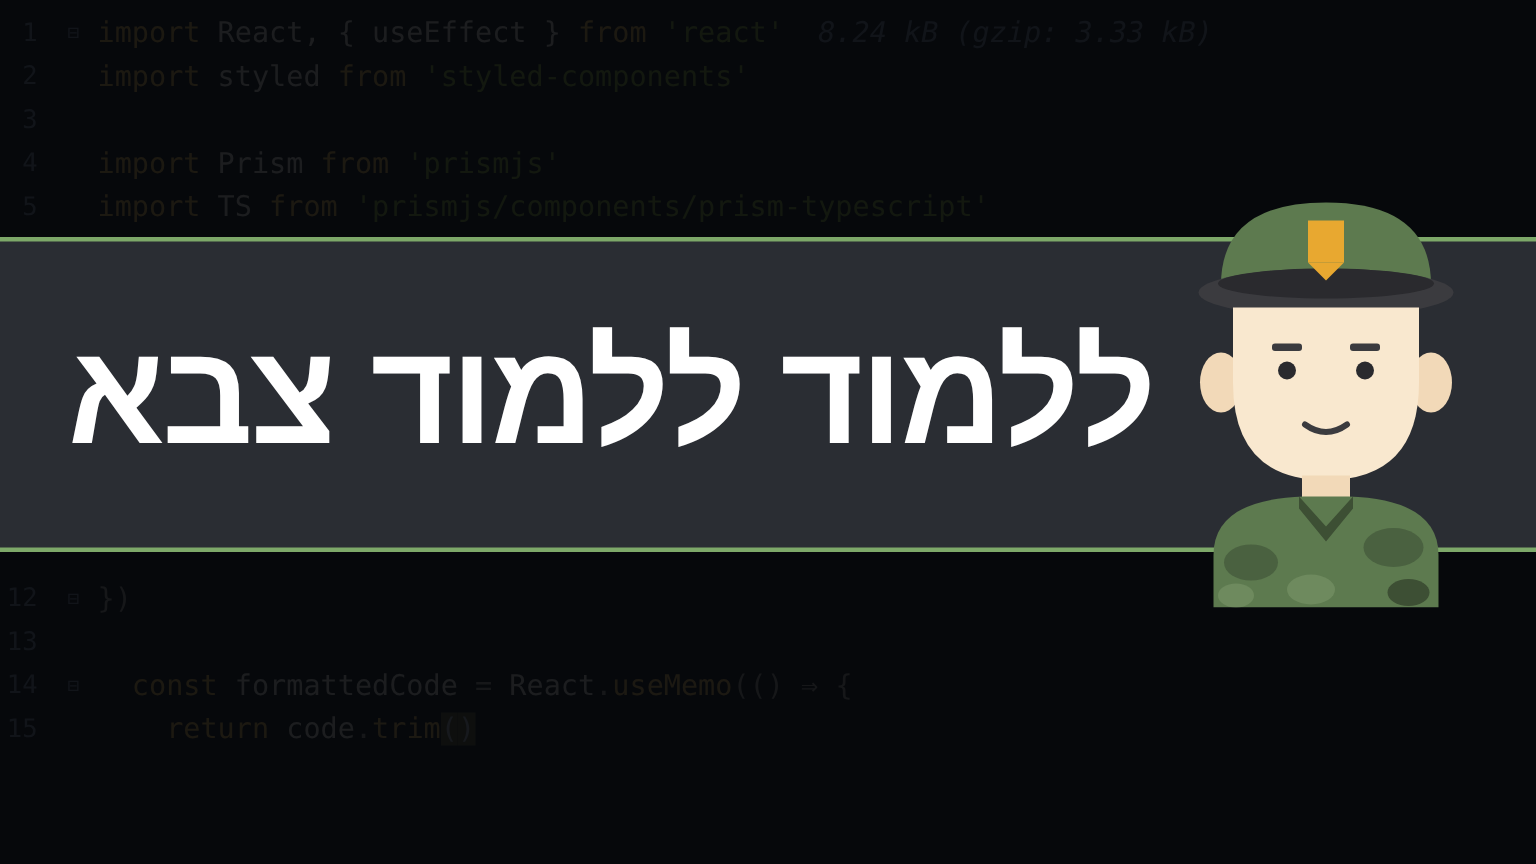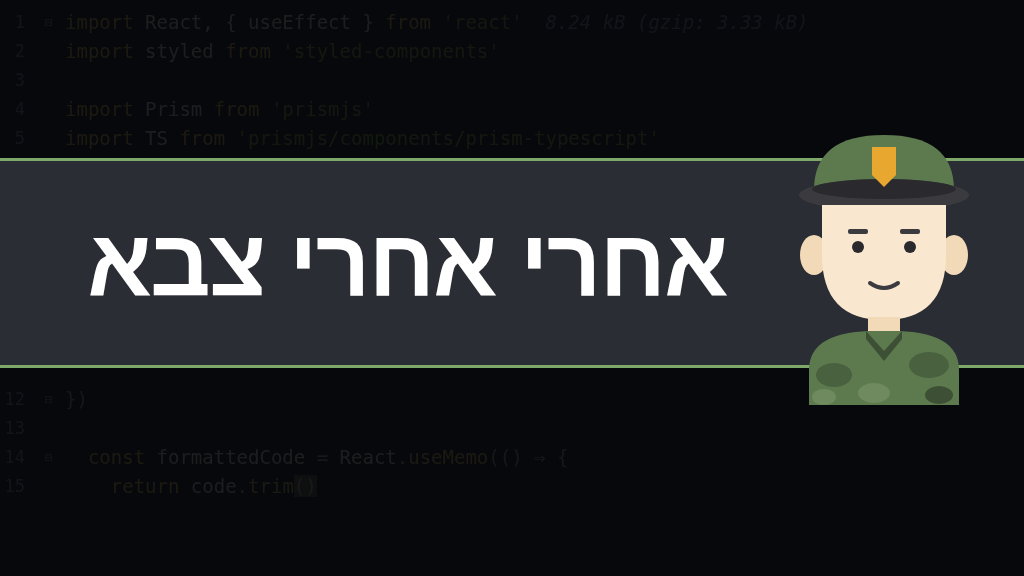--- a/index.html
+++ b/index.html
@@ -171,21 +171,21 @@
     <div class="code-line">
       <div class="gutter">15</div>
       <div class="fold"></div>
       <div class="code"><span class="kw">    return </span><span class="id">code</span><span class="op">.</span><span class="fn">trim</span><span class="paren-hl">(</span><span class="paren-hl">)</span></div>
     </div>
   </div>
 
 <div class="overlay"></div>
 
 <div class="banner">
-  <div class="banner-text">אחרי אחרי צבא</div>
+  <div class="banner-text">ללמוד ללמוד צבא</div>
 </div>
 
 <svg class="soldier" viewBox="0 0 220 310">
 
   <path d="M 40 95 Q 40 40 110 40 Q 180 40 180 95 L 180 100 L 40 100 Z" fill="#5d7a4f"></path>
   <ellipse cx="110" cy="100" rx="85" ry="16" fill="#3b3b3f"></ellipse>
   <ellipse cx="110" cy="94" rx="72" ry="10" fill="#2a2a2e"></ellipse>
   <rect x="98" y="52" width="24" height="28" fill="#e8a830"></rect>
   <polygon points="98,80 122,80 110,92" fill="#e8a830"></polygon>
 

